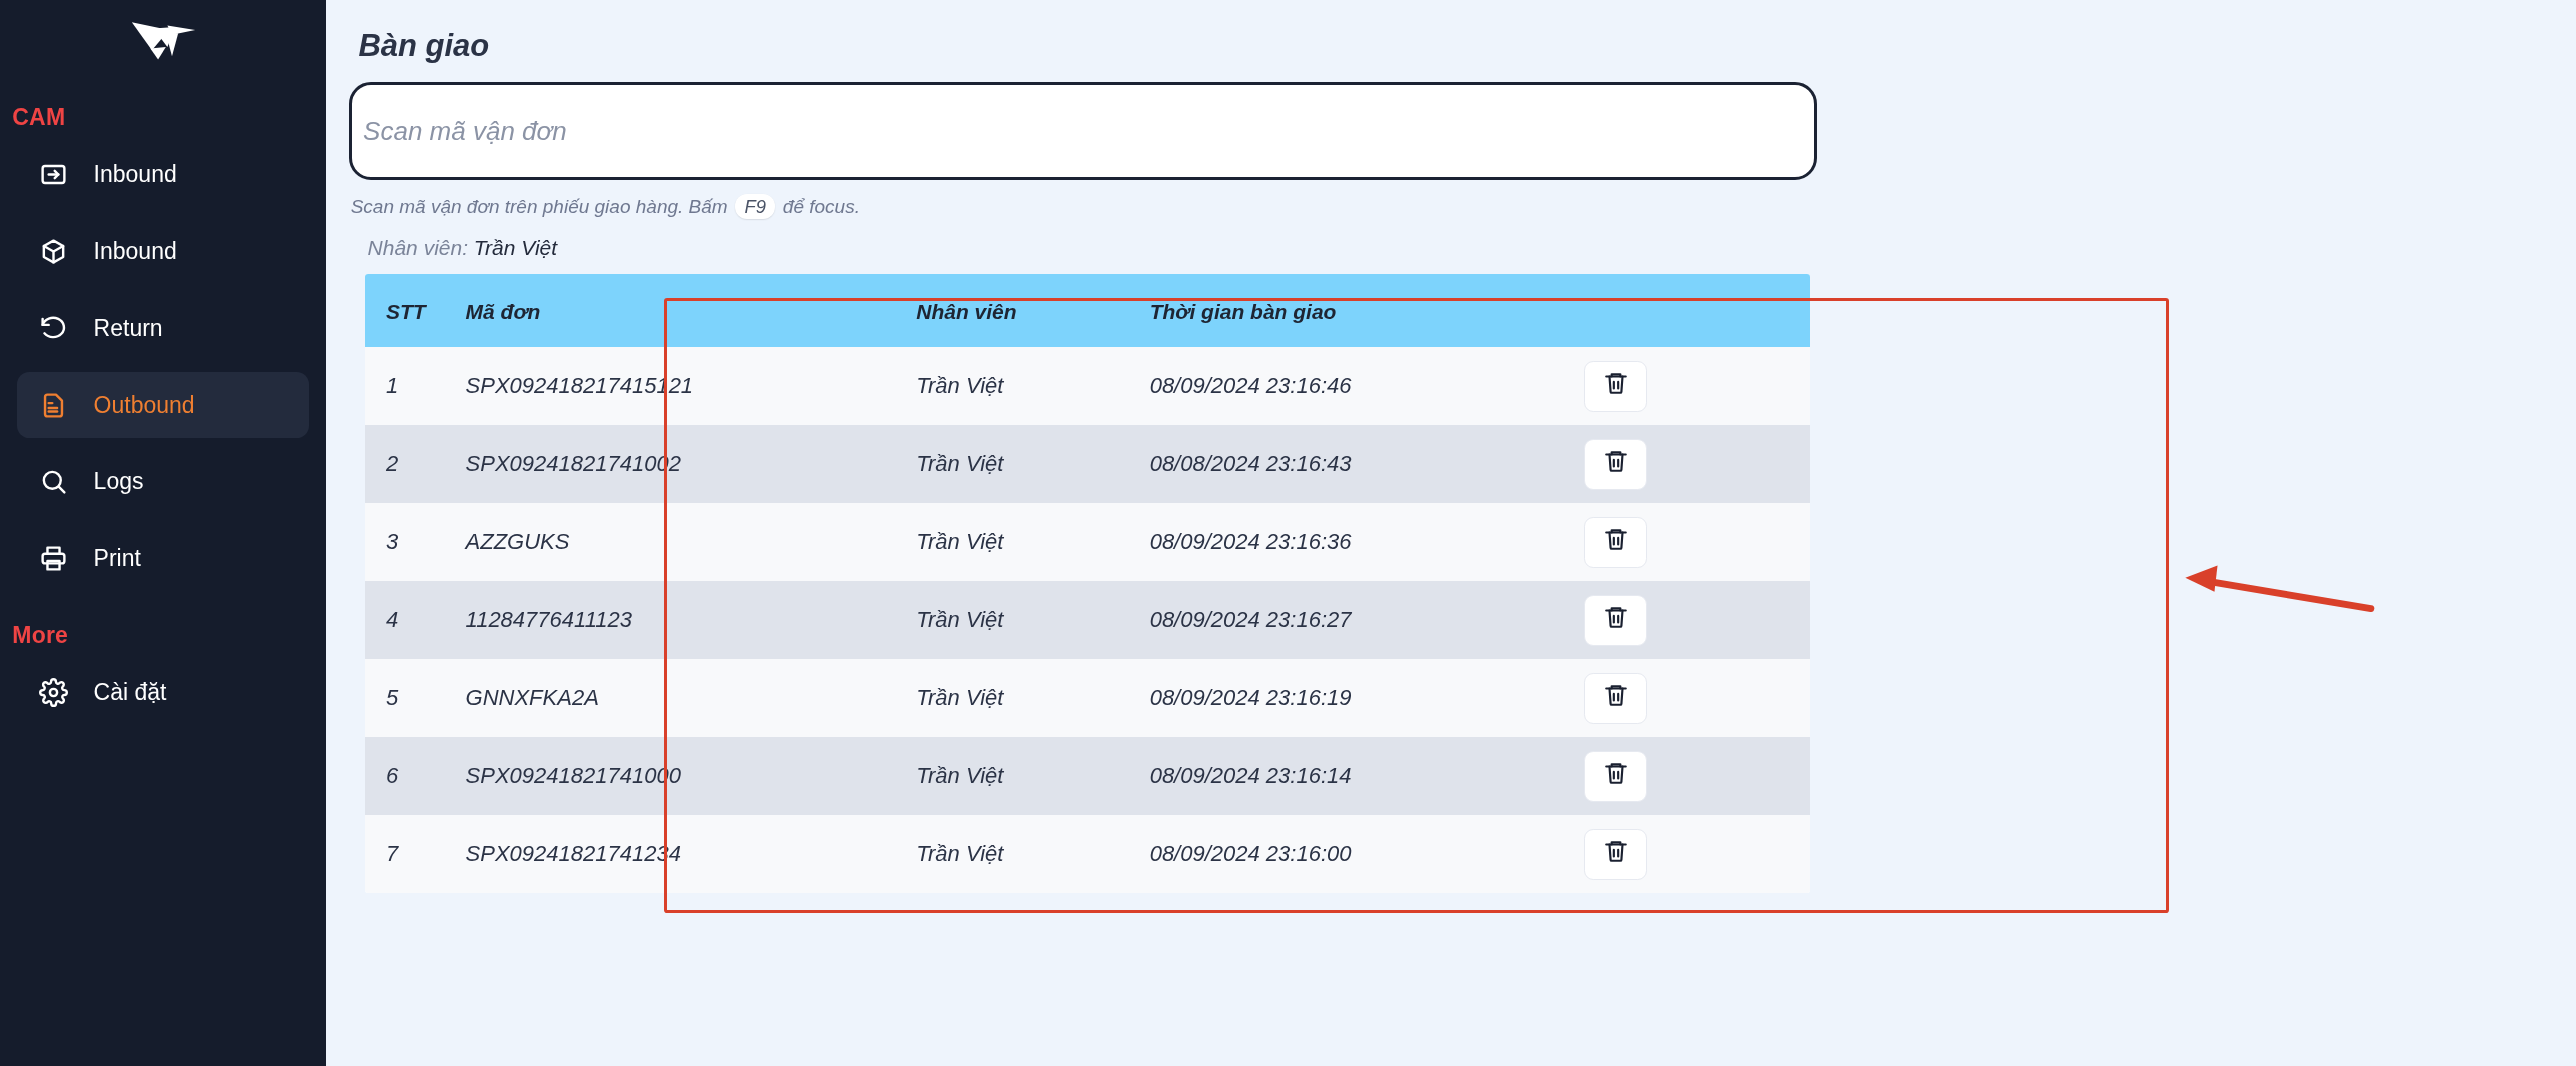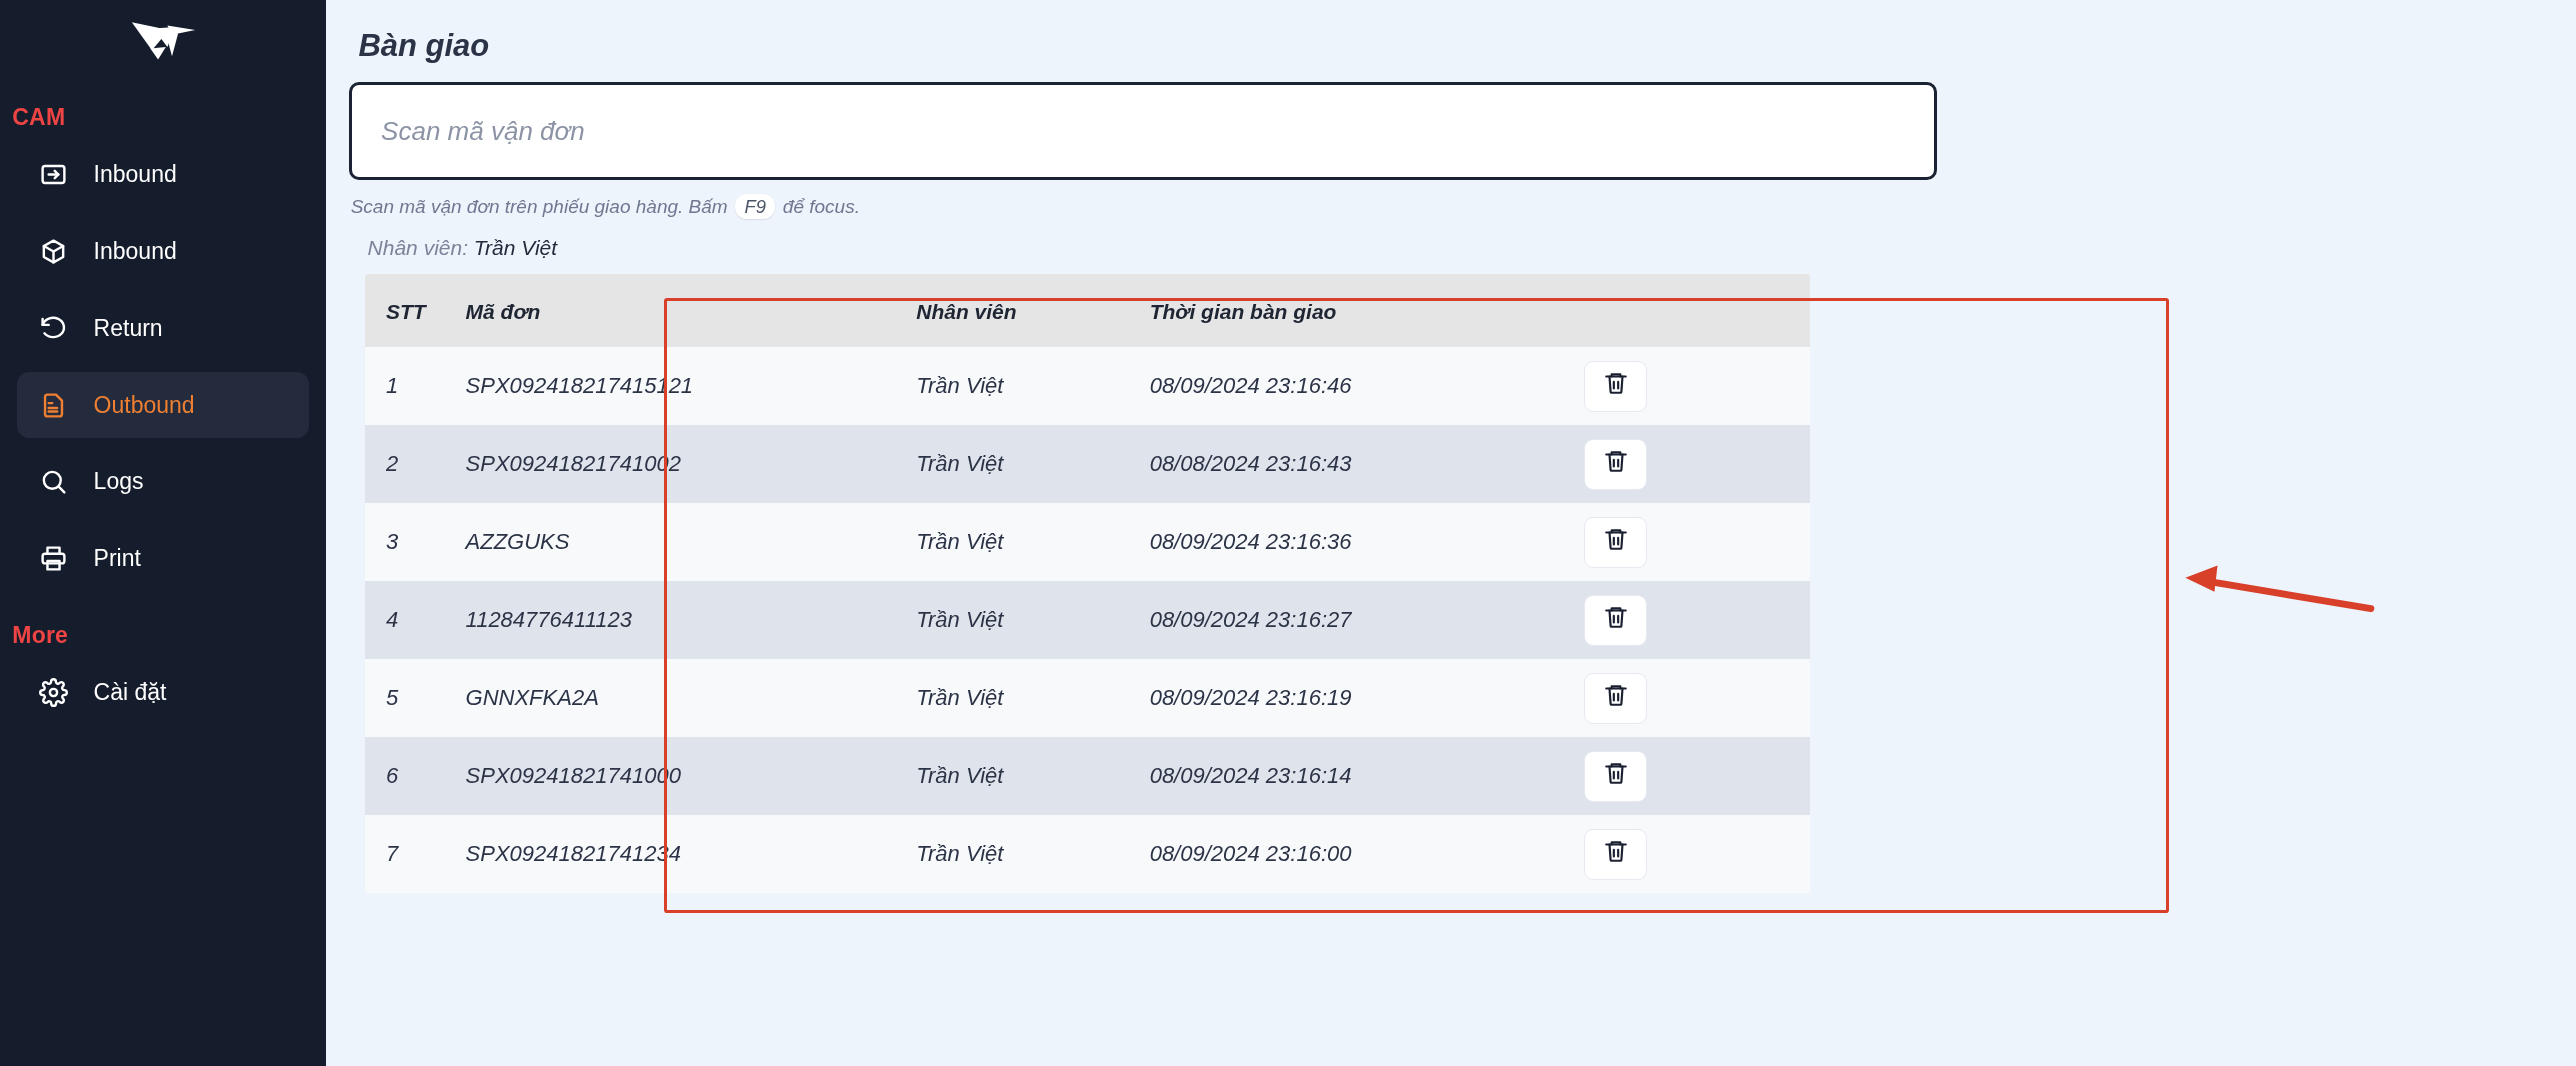--- a/index.html
+++ b/index.html
@@ -125,28 +125,28 @@
     padding: 28px 0 0 17px;
     font-style: italic;
   }
   .page-title {
     font-size: 31px;
     font-weight: 700;
     color: #2b3346;
     margin: 0 0 18.4px 15.4px;
   }
   .scan-box {
-    width: 1588px;
+    width: 1468px;
     height: 98px;
     background: #ffffff;
     border: 3.1px solid #1b2233;
-    border-radius: 10px;
-    display: flex;
-    align-items: center;
-    padding: 0 29px;
+    border-radius: 22px;
+    display: flex;
+    align-items: center;
+    padding: 0 11px;
     margin-left: 6.1px;
   }
   .scan-box .ph {
     font-size: 26px;
     color: #8b93a5;
   }
   .hint {
     font-size: 19px;
     color: #6f7890;
     margin: 14px 0 0 7.7px;
@@ -191,21 +191,21 @@
     border-radius: 3.1px;
     overflow: hidden;
   }
   table { width: 100%; border-collapse: collapse; }
   thead th {
     text-align: left;
     font-size: 21px;
     font-weight: 700;
     color: #1e2533;
     padding: 26px 0 23px 0;
-    background: #e5e5e5;
+    background: #7dd3fc;
   }
   tbody td {
     font-size: 22px;
     color: #2b3346;
     padding: 0;
     height: 78px;
     vertical-align: middle;
   }
   tbody tr:nth-child(odd)  { background: #f8f9fb; }
   tbody tr:nth-child(even) { background: #dfe3eb; }

